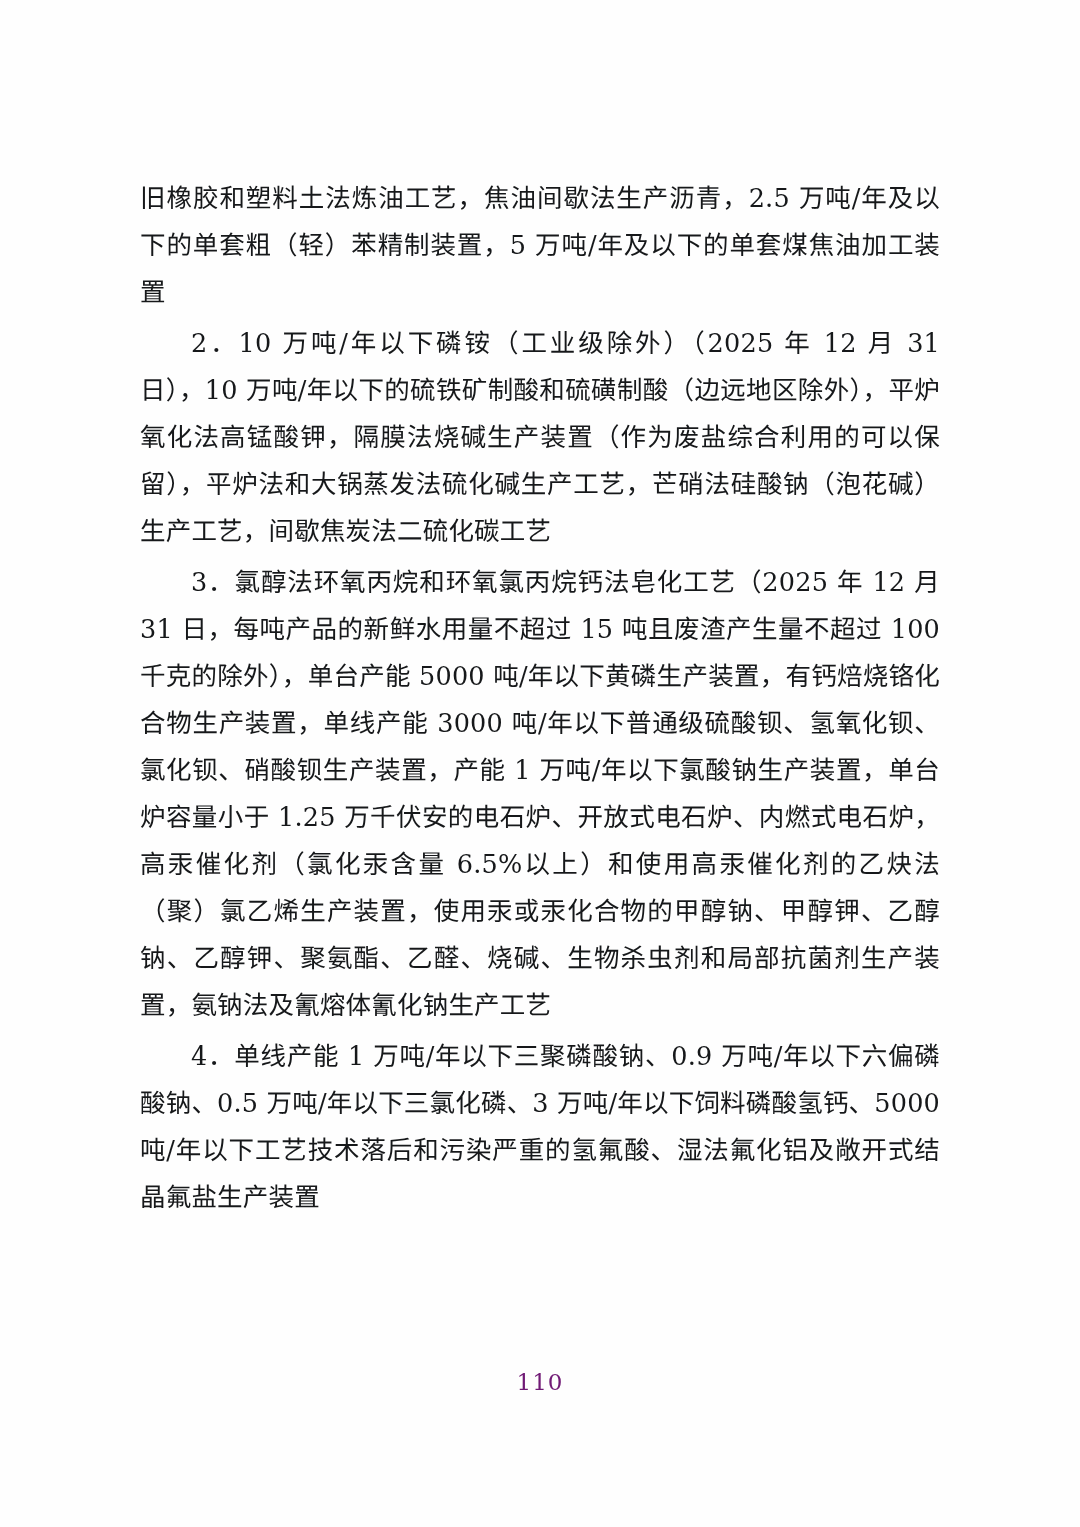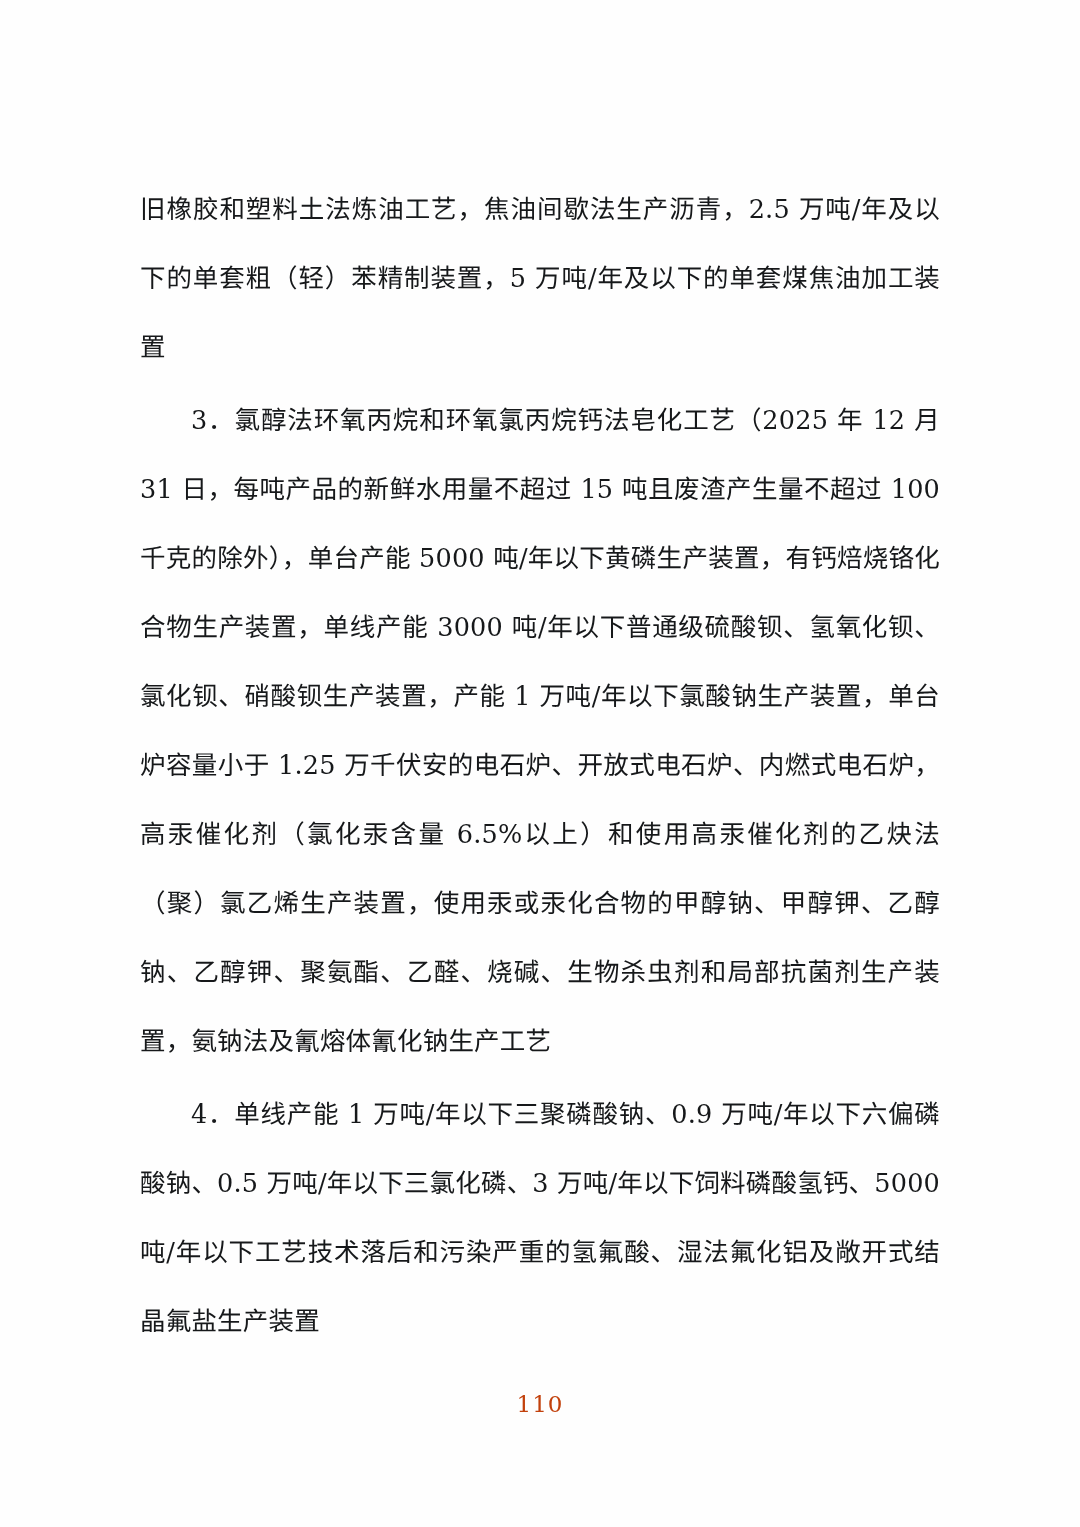--- a/index.html
+++ b/index.html
@@ -21,48 +21,49 @@
     left: 0;
     top: 0;
     width: 1080px;
     height: 1527px;
     background: #fefefe;
     box-sizing: border-box;
     padding: 175px 140px 60px 140px;
   }
   .body-text {
     font-size: 25.5px;
-    line-height: 69px;
+    line-height: 47px;
     text-align: justify;
     text-justify: inter-ideograph;
     letter-spacing: 0.2px;
     color: #16181a;
   }
   .para {
     margin: 0 0 4px 0;
     text-indent: 0;
   }
   .para.indent {
     text-indent: 51px;
   }
   .page-number {
     position: absolute;
     left: 0;
     right: 0;
-    bottom: 110px;
+    bottom: 132px;
     text-align: center;
     font-size: 23px;
     font-family: "DejaVu Serif", "Liberation Serif", serif;
-    color: #c2410c;
+    color: #701a75;
     letter-spacing: 1px;
   }
 </style>
 </head>
 <body>
 
 <div class="page">
   <div class="body-text">
     <p class="para">旧橡胶和塑料土法炼油工艺，焦油间歇法生产沥青，2.5 万吨/年及以下的单套粗（轻）苯精制装置，5 万吨/年及以下的单套煤焦油加工装置</p>
+    <p class="para indent">2．10 万吨/年以下磷铵（工业级除外）（2025 年 12 月 31 日），10 万吨/年以下的硫铁矿制酸和硫磺制酸（边远地区除外），平炉氧化法高锰酸钾，隔膜法烧碱生产装置（作为废盐综合利用的可以保留），平炉法和大锅蒸发法硫化碱生产工艺，芒硝法硅酸钠（泡花碱）生产工艺，间歇焦炭法二硫化碳工艺</p>
     <p class="para indent">3．氯醇法环氧丙烷和环氧氯丙烷钙法皂化工艺（2025 年 12 月 31 日，每吨产品的新鲜水用量不超过 15 吨且废渣产生量不超过 100 千克的除外），单台产能 5000 吨/年以下黄磷生产装置，有钙焙烧铬化合物生产装置，单线产能 3000 吨/年以下普通级硫酸钡、氢氧化钡、氯化钡、硝酸钡生产装置，产能 1 万吨/年以下氯酸钠生产装置，单台炉容量小于 1.25 万千伏安的电石炉、开放式电石炉、内燃式电石炉，高汞催化剂（氯化汞含量 6.5%以上）和使用高汞催化剂的乙炔法（聚）氯乙烯生产装置，使用汞或汞化合物的甲醇钠、甲醇钾、乙醇钠、乙醇钾、聚氨酯、乙醛、烧碱、生物杀虫剂和局部抗菌剂生产装置，氨钠法及氰熔体氰化钠生产工艺</p>
     <p class="para indent">4．单线产能 1 万吨/年以下三聚磷酸钠、0.9 万吨/年以下六偏磷酸钠、0.5 万吨/年以下三氯化磷、3 万吨/年以下饲料磷酸氢钙、5000 吨/年以下工艺技术落后和污染严重的氢氟酸、湿法氟化铝及敞开式结晶氟盐生产装置</p>
   </div>
   <div class="page-number">110</div>
 </div>
 
 </body></html>

